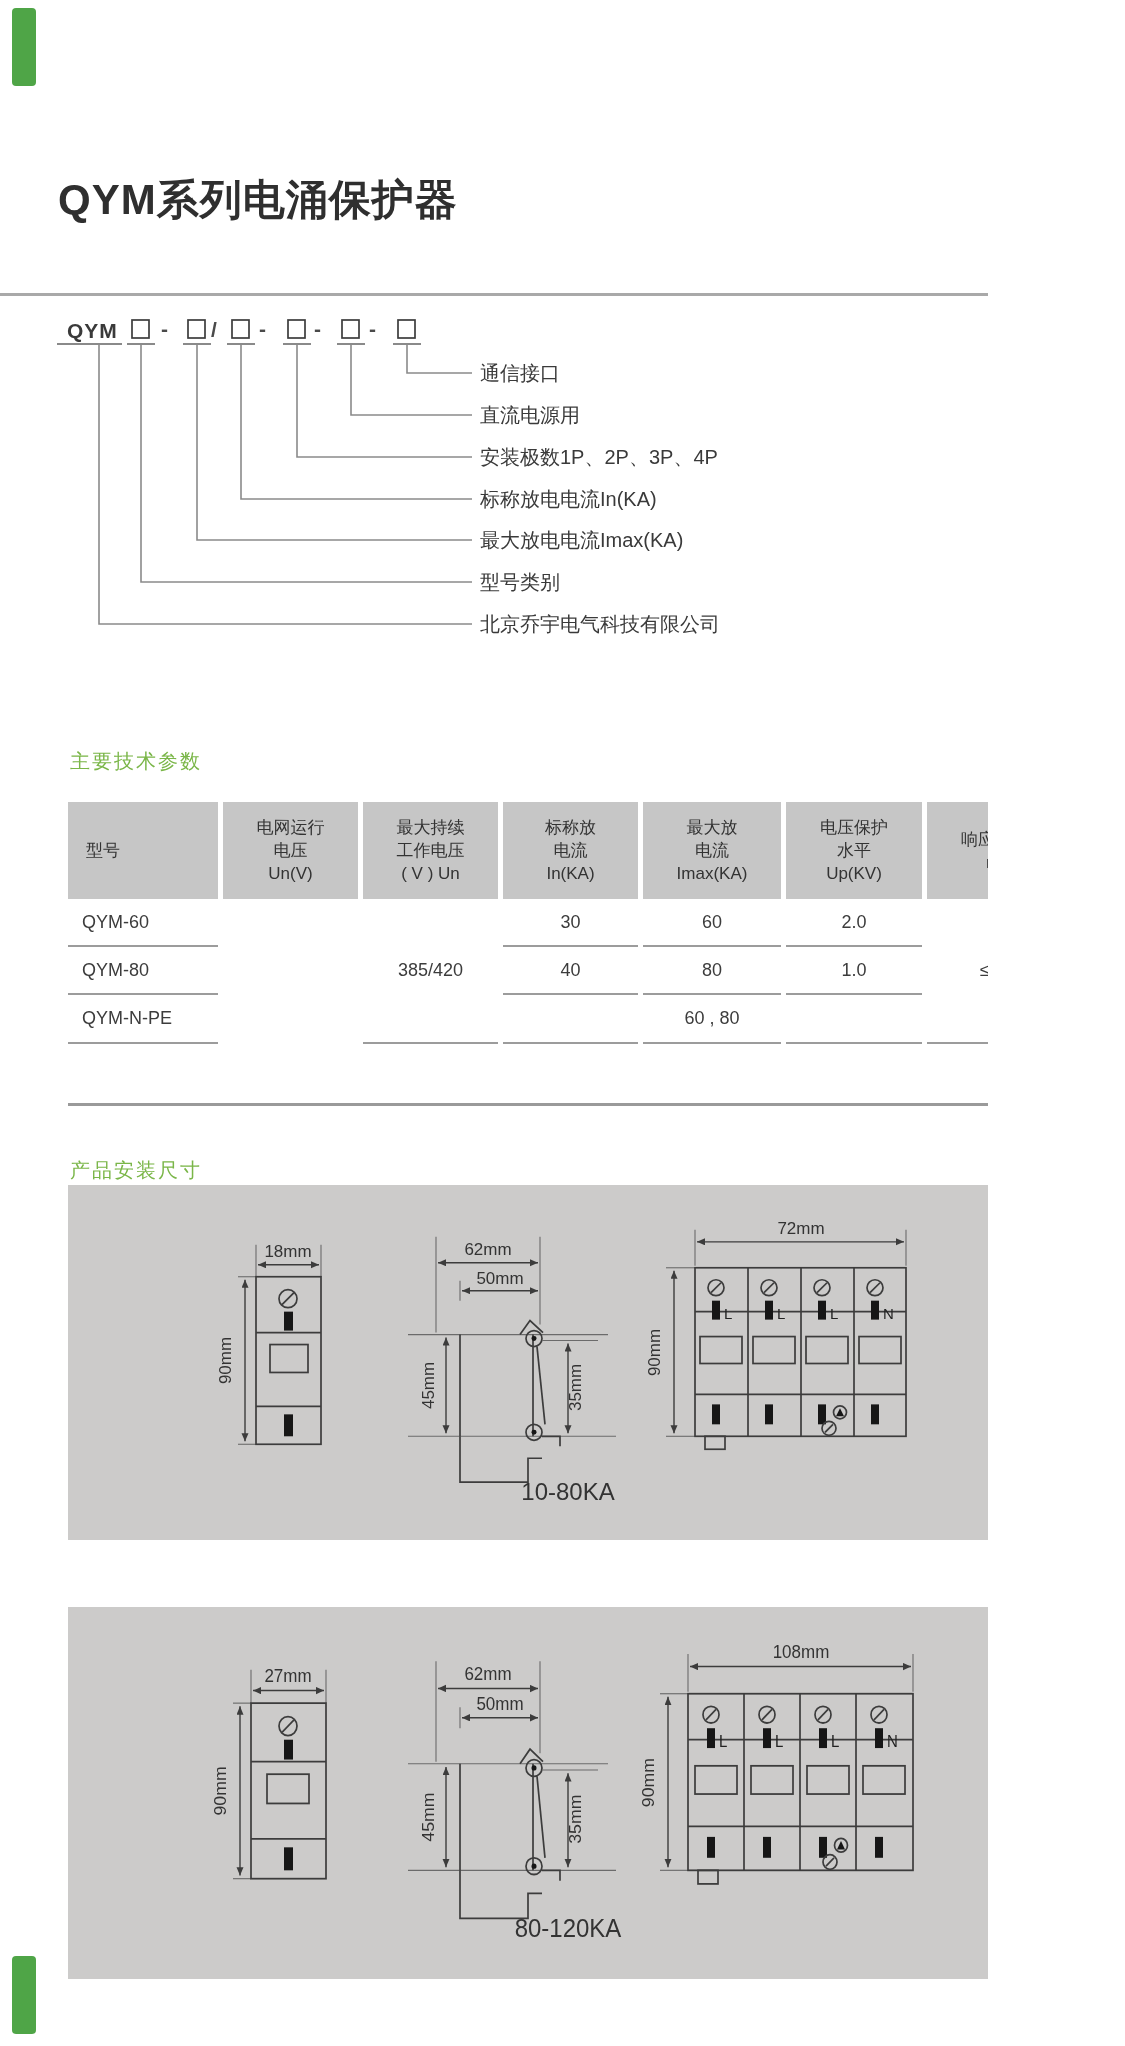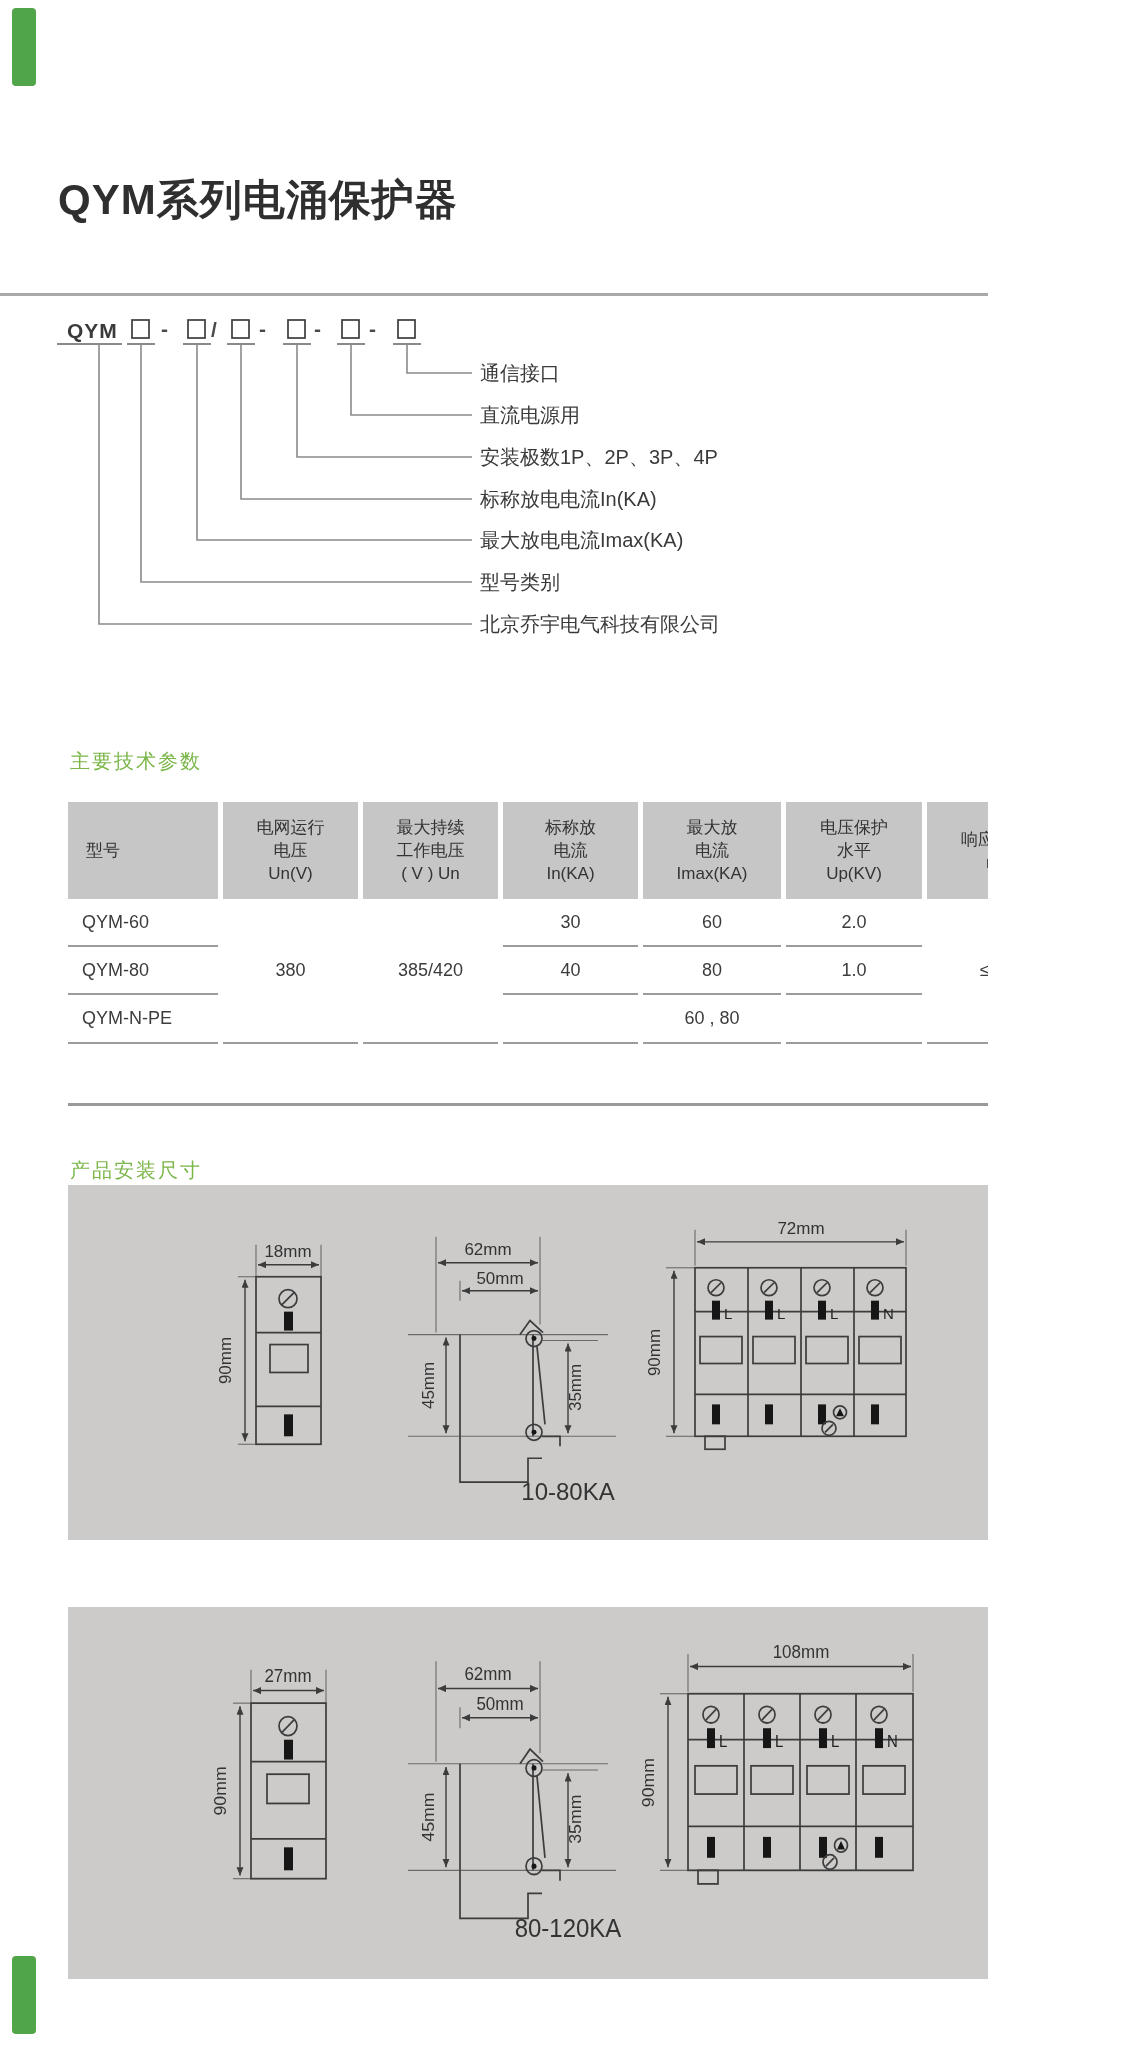--- a/index.html
+++ b/index.html
@@ -139,21 +139,20 @@
     <div class="hd" style="grid-column:6">
       <span>电压保护</span>
       <span>水平</span>
       <span>Up(KV)</span>
     </div>
 
     <div class="bc model sep-b" style="grid-column:1;grid-row:2">QYM-60</div>
     <div class="bc model sep-b" style="grid-column:1;grid-row:3">QYM-80</div>
     <div class="bc model sep-b" style="grid-column:1;grid-row:4">QYM-N-PE</div>
 
-    <div class="bc span-rows sep-b" style="grid-column:2">380</div>
     <div class="bc span-rows sep-b" style="grid-column:3">385/420</div>
 
     <div class="bc sep-b" style="grid-column:4;grid-row:2">30</div>
     <div class="bc sep-b" style="grid-column:4;grid-row:3">40</div>
     <div class="bc sep-b" style="grid-column:4;grid-row:4"></div>
 
     <div class="bc sep-b" style="grid-column:5;grid-row:2">60</div>
     <div class="bc sep-b" style="grid-column:5;grid-row:3">80</div>
     <div class="bc sep-b" style="grid-column:5;grid-row:4">60 , 80</div>
 

